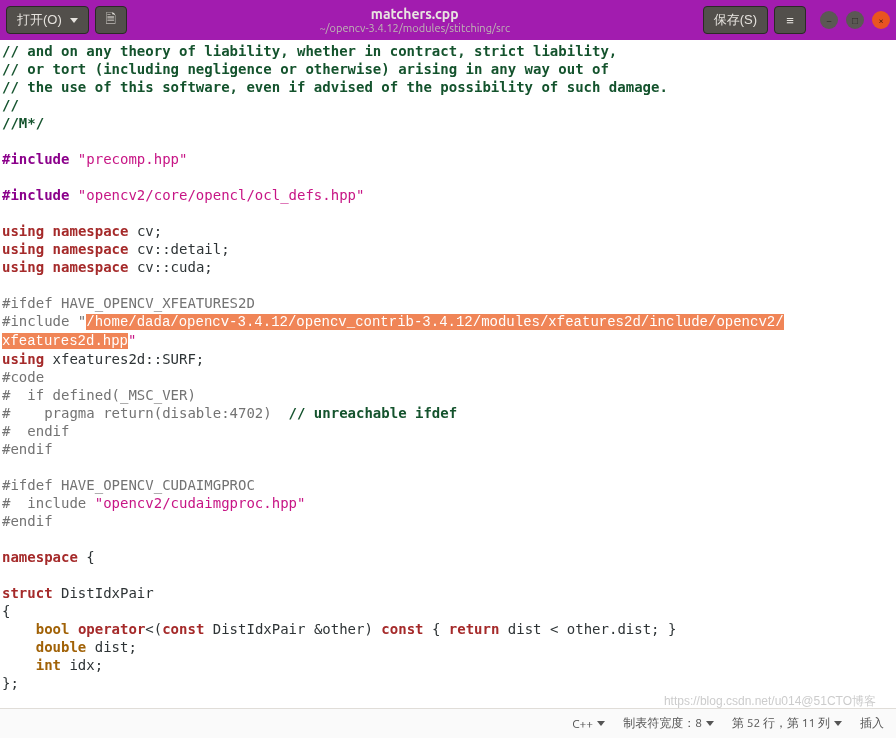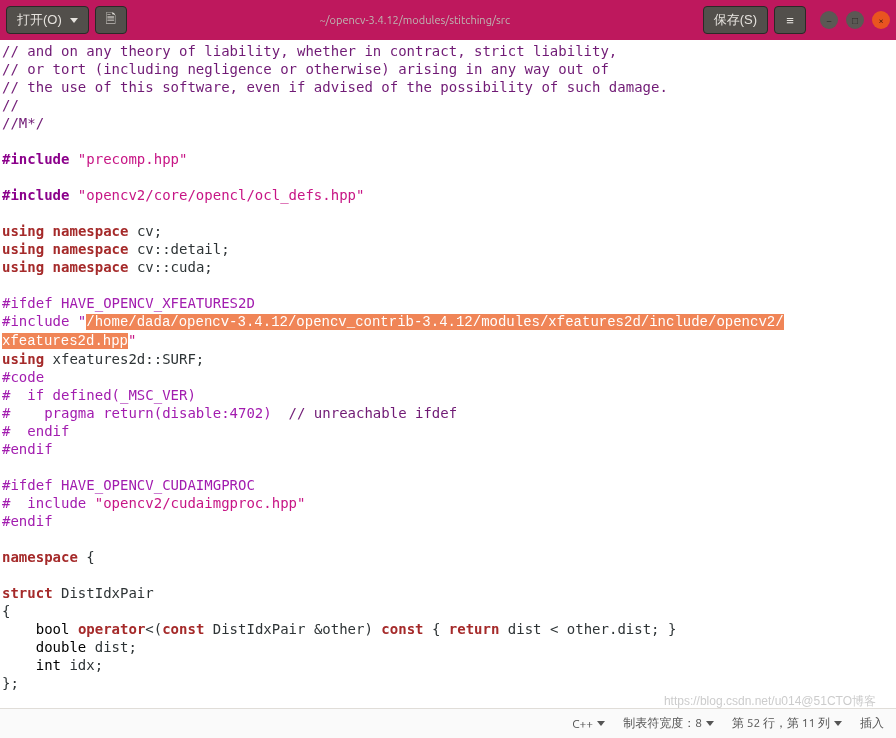--- a/index.html
+++ b/index.html
@@ -1,55 +1,56 @@
 <!DOCTYPE html>
 <html><head>
 <meta charset="utf-8">
 <style>
   * { margin: 0; padding: 0; box-sizing: border-box; }
   body { font-family: "Ubuntu", sans-serif; background: #fafafa; width: 896px; height: 738px; overflow: hidden; position: relative; }
   
-  .titlebar { background: #be185d; height: 40px; display: flex; align-items: center; padding: 10px 6px; gap: 6px; }
+  .titlebar { background: #a21caf; height: 40px; display: flex; align-items: center; padding: 10px 6px; gap: 6px; }
   .tb-btn { background: #524f4b; border: 1px solid #2b2927; border-radius: 4px; height: 28px; padding: 0 10px; color: #e6e3de; font-size: 13px; display: flex; align-items: center; gap: 4px; cursor: pointer; }
   .tb-btn.icononly { width: 32px; justify-content: center; padding: 0; }
   .title-center { flex: 1; text-align: center; color: #e8e5e0; }
   .title-main { font-size: 14px; font-weight: 600; }
   .title-sub { font-size: 11px; color: #bdb9b3; }
   .window-controls { display: flex; gap: 8px; margin-left: 8px; }
   .wc { width: 18px; height: 18px; border-radius: 50%; display: flex; align-items: center; justify-content: center; font-size: 10px; background: #5b5854; color:#2b2927; cursor:pointer;}
   .wc.close { background: #e95420; color:#3a1608;}
   .tri-down { display:inline-block; width:0; height:0; border-left:4px solid transparent; border-right:4px solid transparent; border-top:5px solid #e6e3de; margin-left:4px;}
   
   .editor { background: #ffffff; font-family: "DejaVu Sans Mono","Courier New",monospace; font-size: 14px; line-height: 18px; padding: 2px 2px 0 2px; height: 668px; overflow: hidden; white-space: pre; color:#2e3436;}
   .kw-brown { color: #a52a2a; font-weight: bold; }
-  .comment { color: #701a75; }
+  .comment { color: #14532d; font-weight: bold; }
   .str { color: #c71585; }
-  .pp { color: #a21caf; }
+  .pp { color: #737373; }
   .pp-b { color: #8b008b; font-weight: bold; }
-  .type { color: #000000; font-weight: normal; }
+  .type { color: #a16207; font-weight: bold; }
   .hl { background: #f08557; color: #fff; font-family: Liberation Mono, monospace; }
   
   .statusbar { position:absolute; bottom:0; left:0; right:0; height:30px; background:#fafafa; border-top:1px solid #e0ddd8; display:flex; align-items:center; justify-content:flex-end; gap:18px; padding:0 12px; font-size:12px; color:#555;}
   .sb-item { display:flex; align-items:center; gap:4px; cursor:pointer;}
   .tri-dark { display:inline-block; width:0; height:0; border-left:4px solid transparent; border-right:4px solid transparent; border-top:5px solid #555;}
   
   .watermark { position:absolute; bottom:28px; right:20px; color:#ccc; font-size:12px; font-family:sans-serif; pointer-events:none;}
 </style>
 </head>
 <body>
 
 <div class="titlebar">
   <button class="tb-btn">
       <span>打开(O)</span>
       <span class="tri-down"></span>
     </button>
   <button class="tb-btn icononly">
       <span>🗎</span>
     </button>
   <div class="title-center">
+    <div class="title-main">matchers.cpp</div>
     <div class="title-sub">~/opencv-3.4.12/modules/stitching/src</div>
   </div>
   <button class="tb-btn">
       <span>保存(S)</span>
     </button>
   <button class="tb-btn icononly">
       <span>≡</span>
     </button>
   <div class="window-controls">
     <div class="wc">

